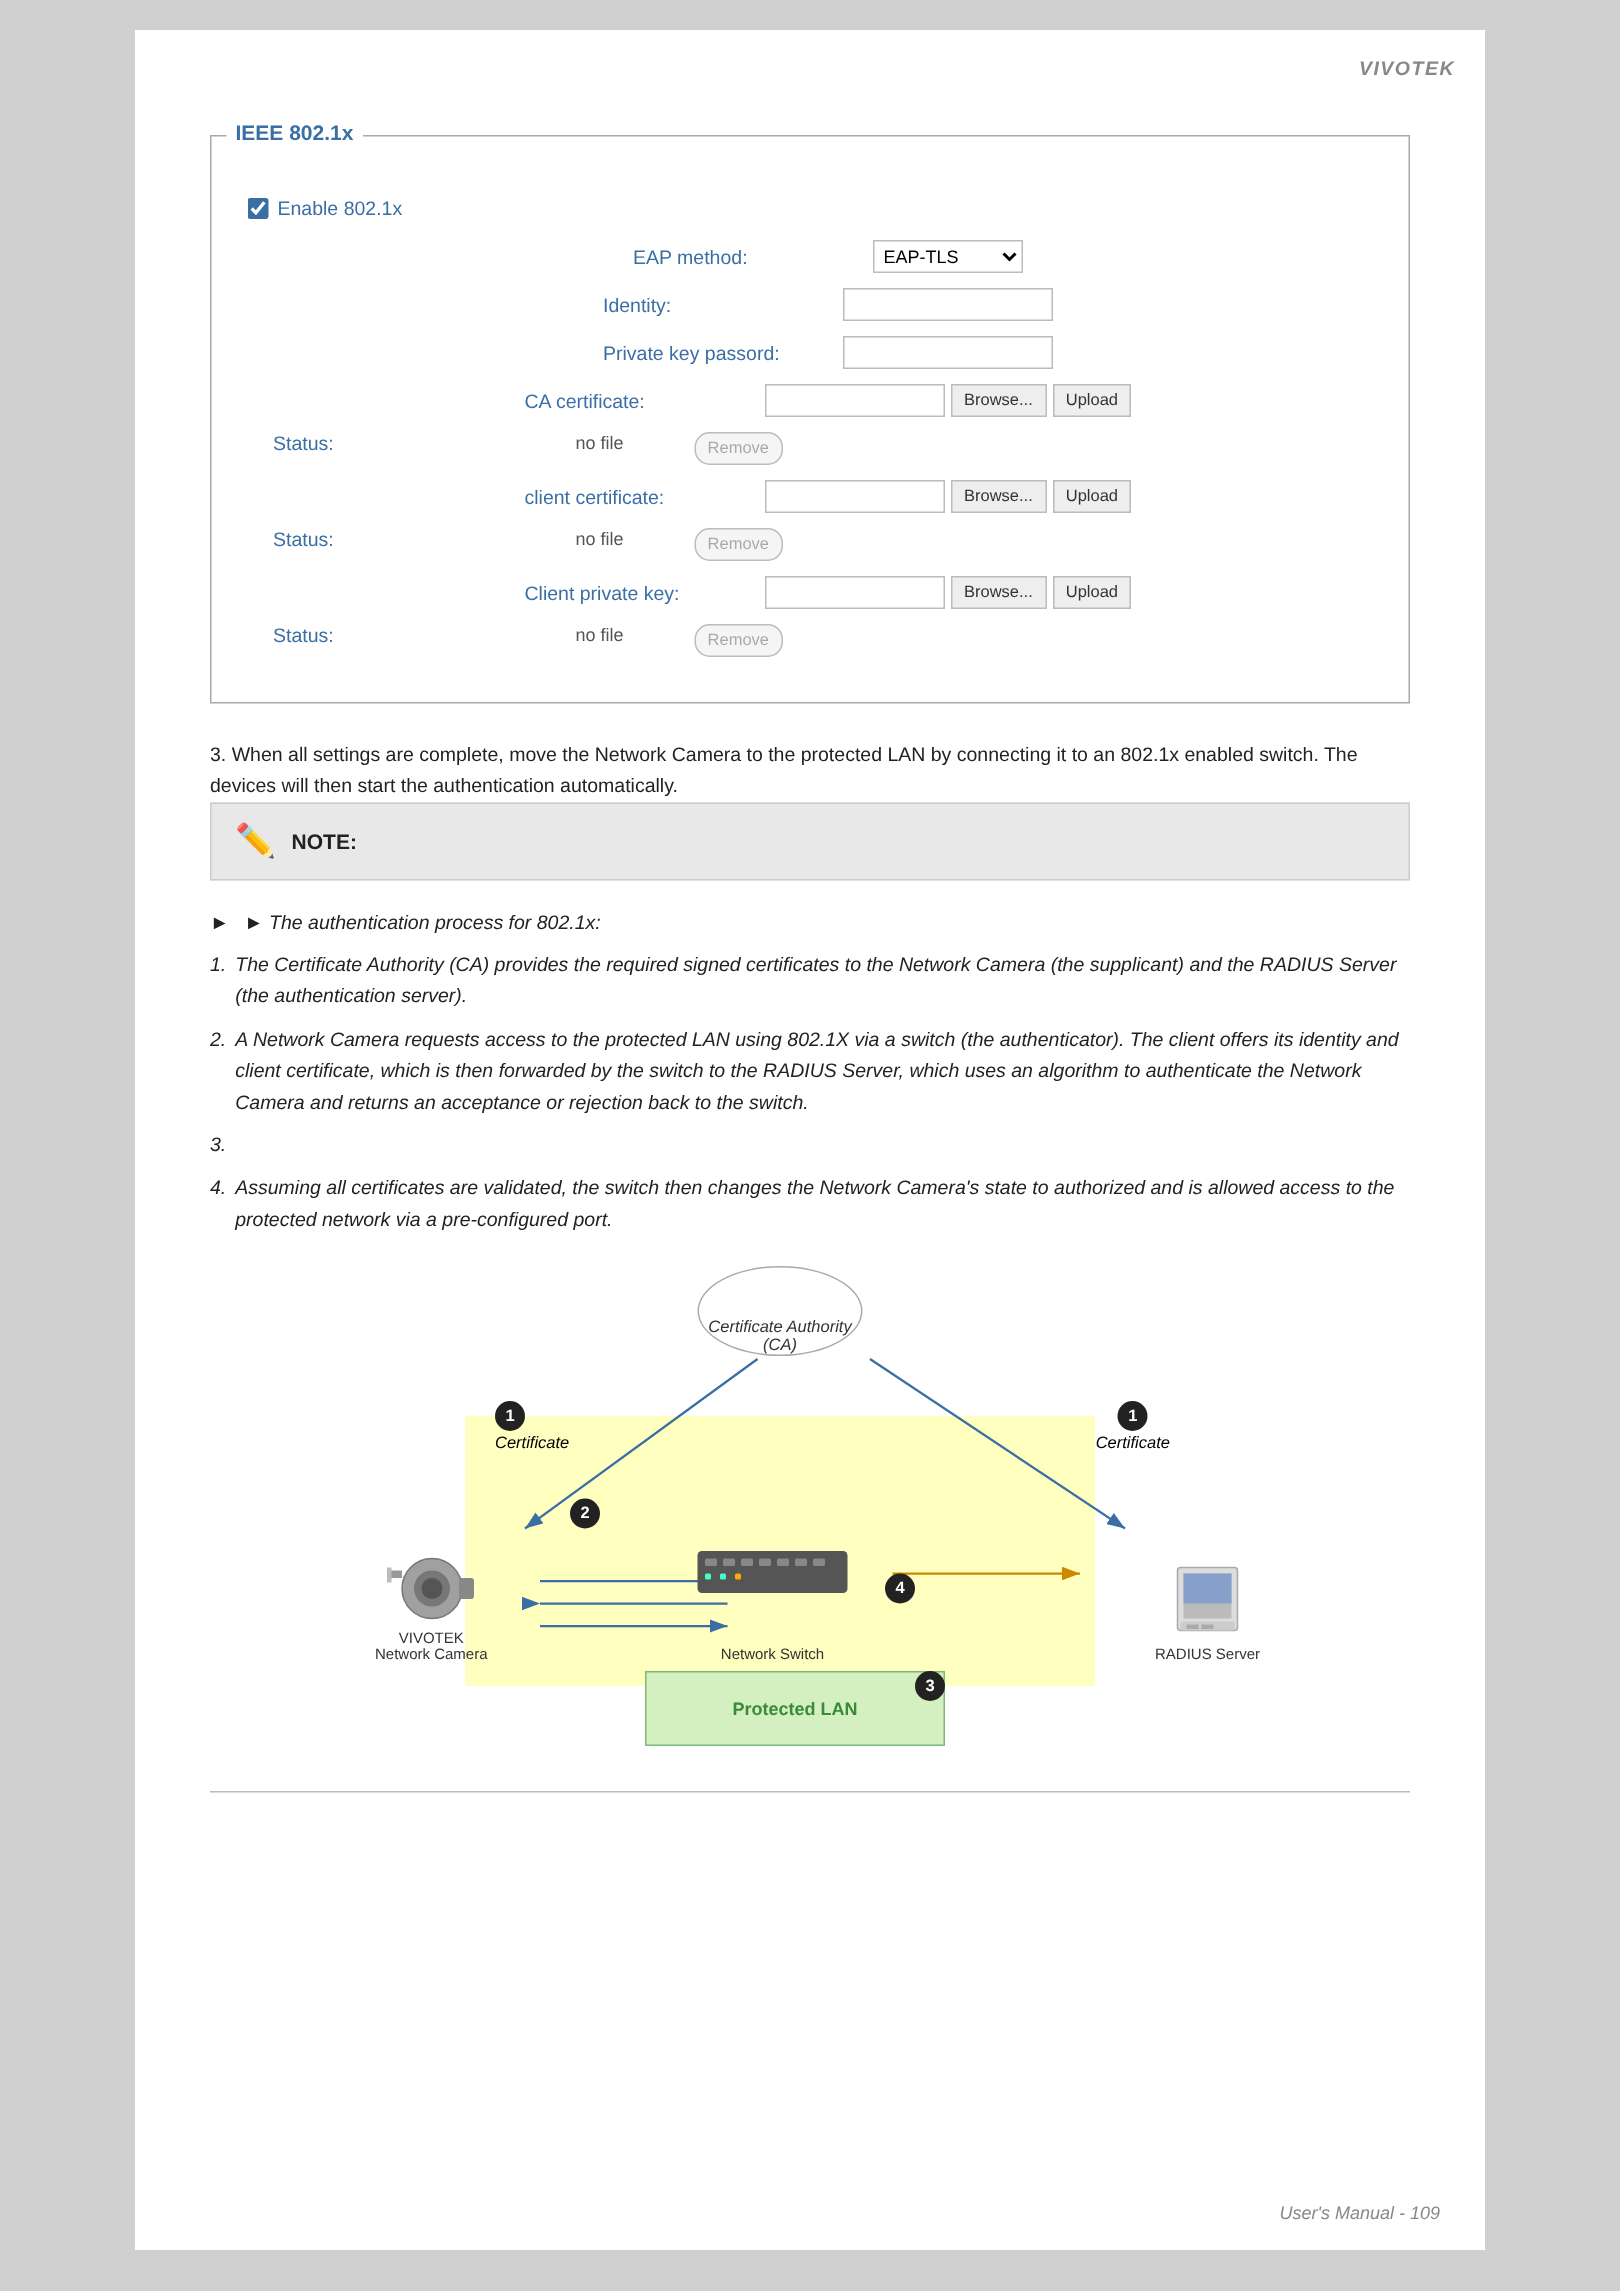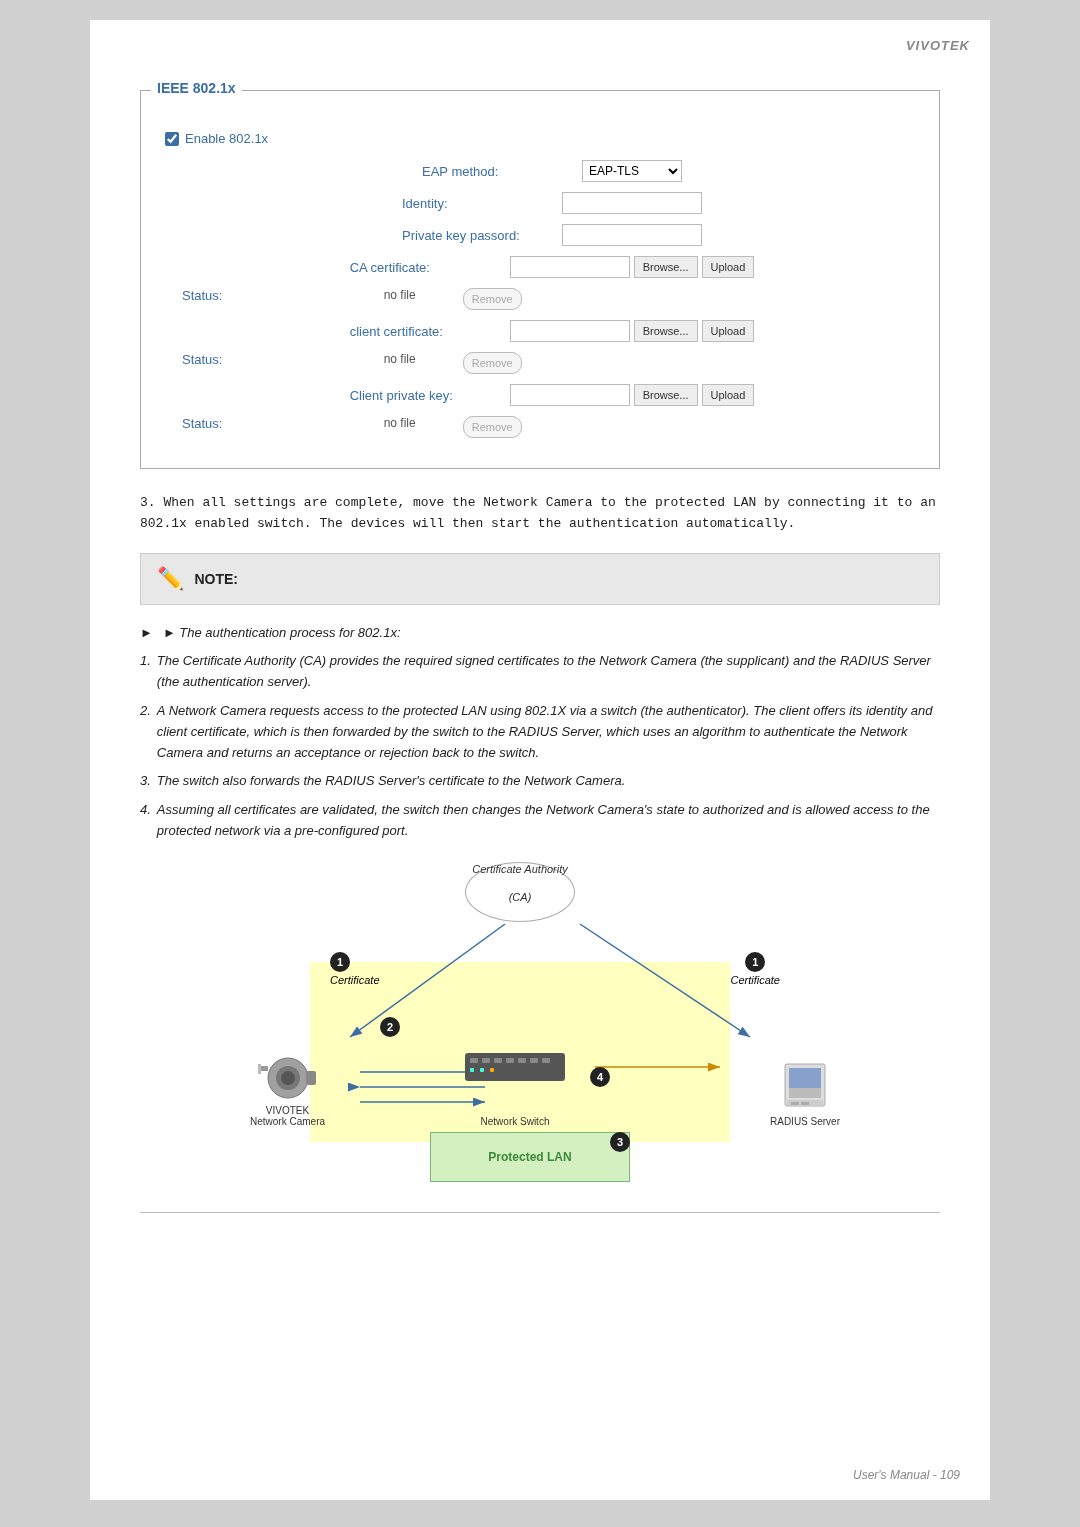--- a/index.html
+++ b/index.html
@@ -136,23 +136,22 @@
     }
     .status-value {
       font-size: 12px;
       color: #555;
       margin-right: 8px;
     }
     
     .step-text {
       font-size: 13px;
       color: #222;
-      margin-bottom: 18px;
+      margin-bottom: 0;
       line-height: 1.6;
-      font-family: Liberation Mono, monospace;
     }
     
     .note-box {
       background: #e8e8e8;
       border: 1px solid #ccc;
       padding: 12px 16px;
       margin-bottom: 18px;
       display: flex;
       align-items: center;
     }
@@ -208,25 +207,24 @@
       color: #333;
     }
     .ca-circle {
       width: 110px;
       height: 60px;
       border: 1.5px solid #aaa;
       border-radius: 50%;
       display: flex;
       flex-direction: column;
       align-items: center;
-      justify-content: flex-start;
+      justify-content: flex-end;
       margin: 0 auto;
       background: #fff;
       font-size: 11px;
-      gap: 16px;
     }
     .protected-rect {
       width: 200px;
       height: 50px;
       background: #d4f0c0;
       border: 1.5px solid #7ab87a;
       margin: 0 auto;
       display: flex;
       align-items: center;
       justify-content: center;
@@ -365,21 +363,20 @@
       <span>The Certificate Authority (CA) provides the required signed certificates to the Network Camera (the supplicant) and the RADIUS Server (the authentication server).</span>
     </div>
 
     <div class="auth-item">
       <span class="num">2.</span>
       <span>A Network Camera requests access to the protected LAN using 802.1X via a switch (the authenticator). The client offers its identity and client certificate, which is then forwarded by the switch to the RADIUS Server, which uses an algorithm to authenticate the Network Camera and returns an acceptance or rejection back to the switch.</span>
     </div>
 
     <div class="auth-item">
       <span class="num">3.</span>
-      <span>The switch also forwards the RADIUS Server's certificate to the Network Camera.</span>
     </div>
 
     <div class="auth-item">
       <span class="num">4.</span>
       <span>Assuming all certificates are validated, the switch then changes the Network Camera's state to authorized and is allowed access to the protected network via a pre-configured port.</span>
     </div>
   </div>
 
   <div class="diagram-container">
     <div class="diagram">

